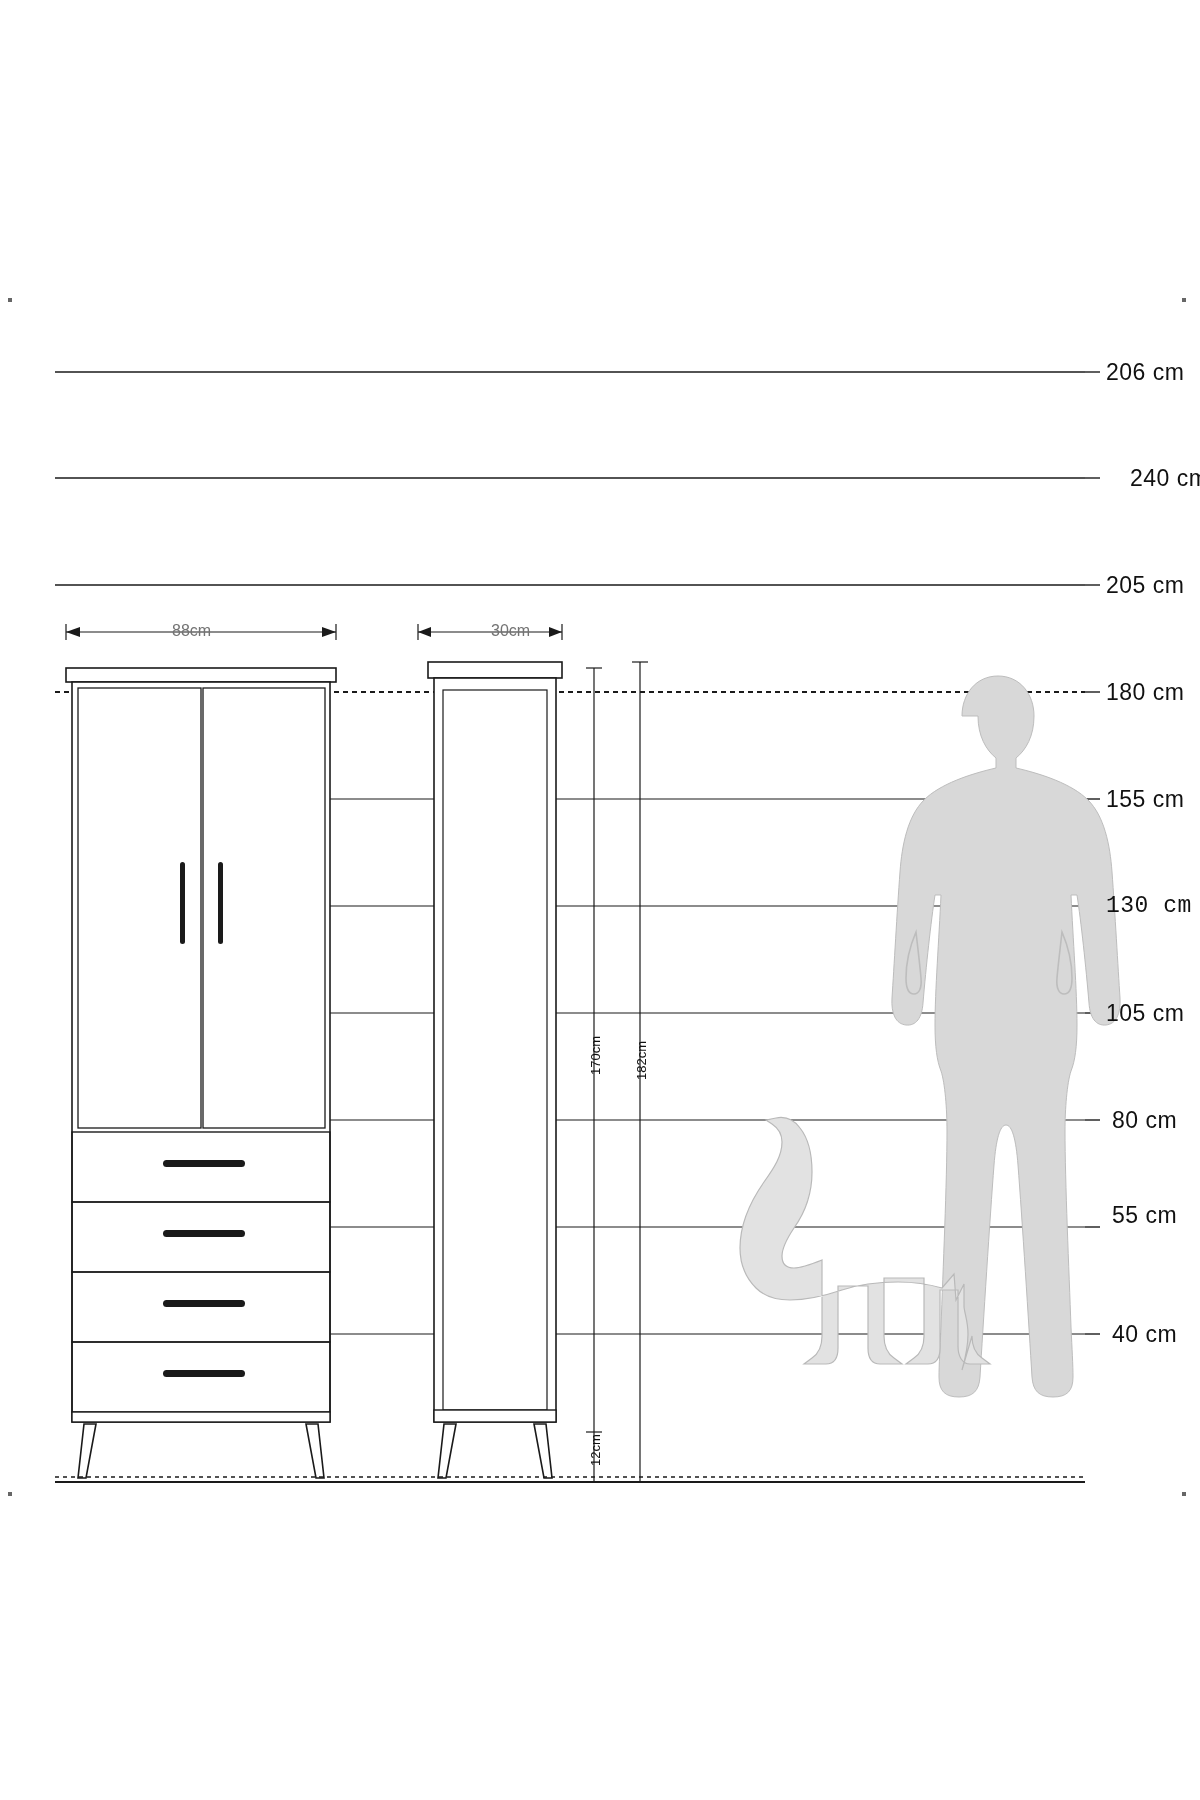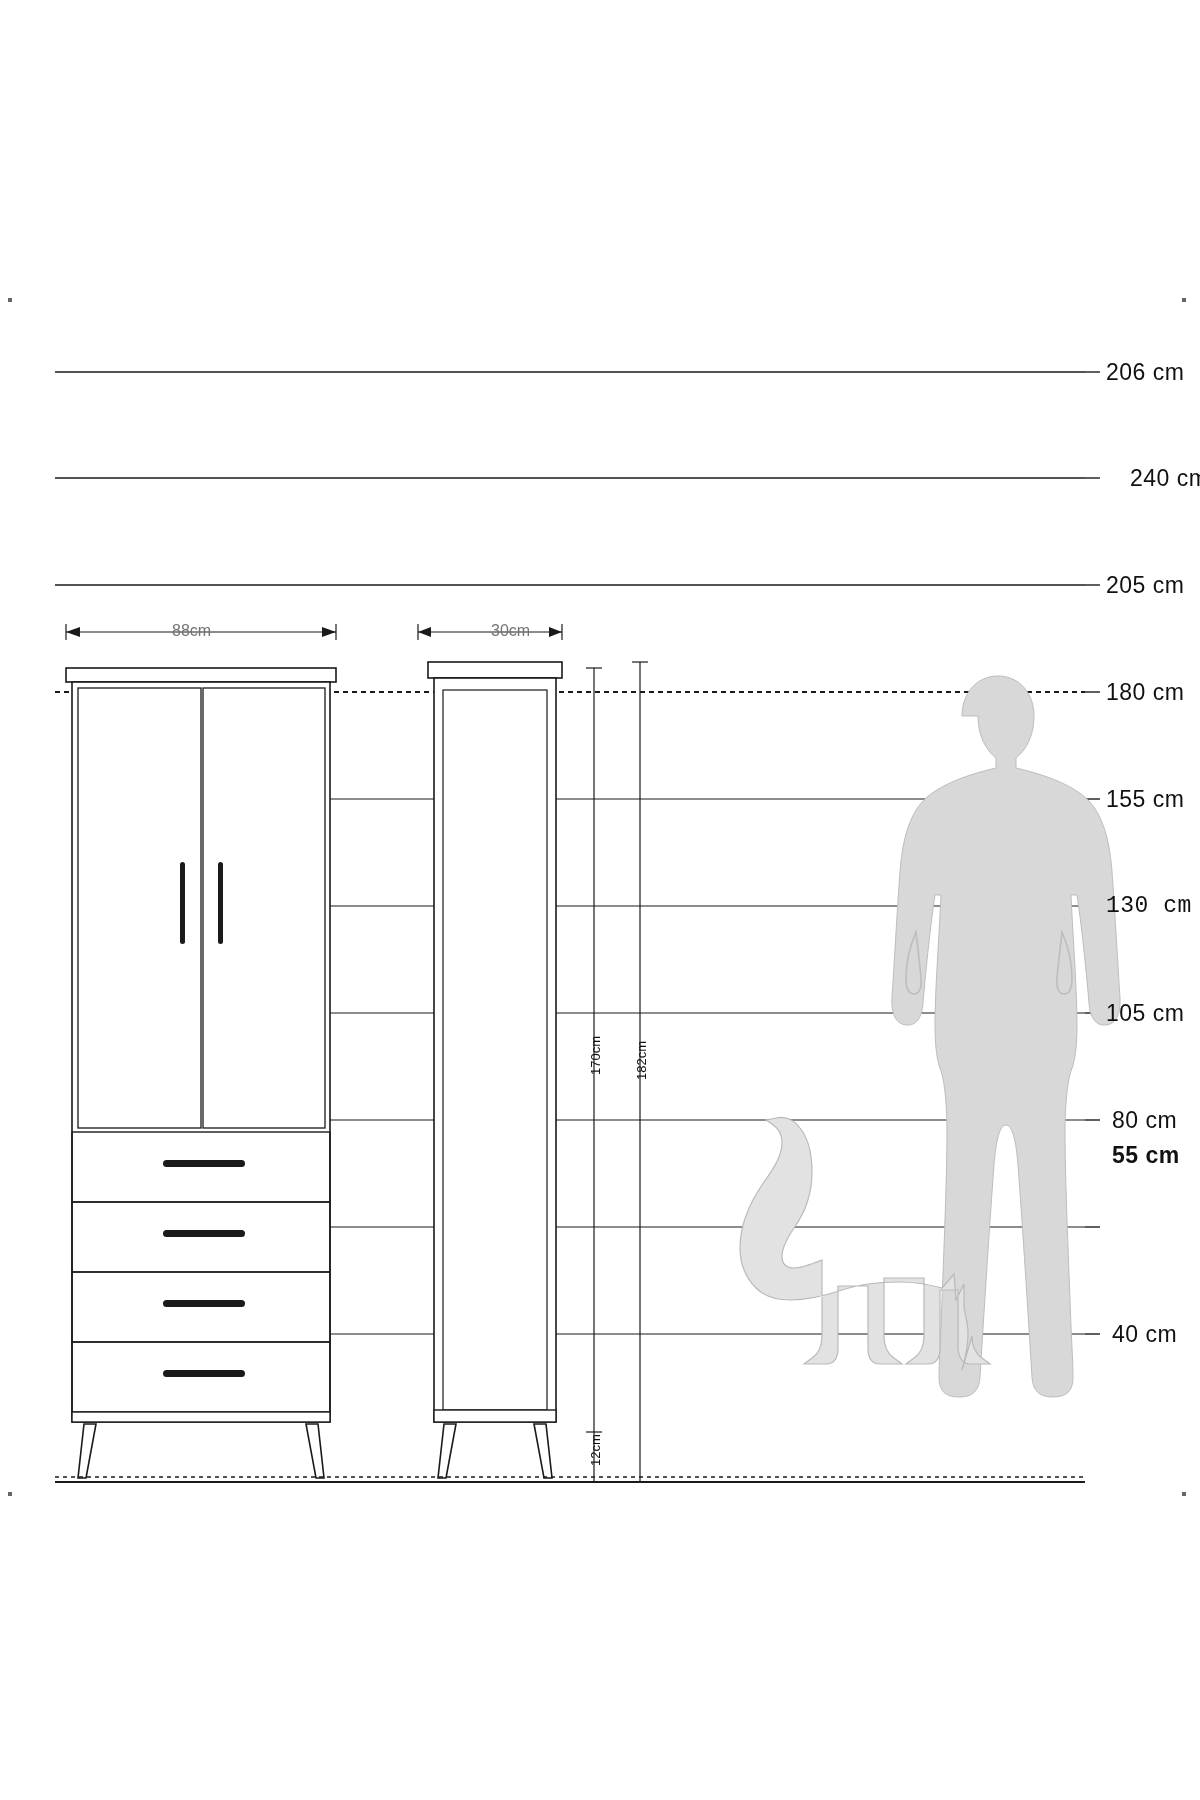--- a/index.html
+++ b/index.html
@@ -266,21 +266,21 @@
 </svg>
 
 <div class="scale-label" style="left:1106px; top:359px;">206 cm</div>
 <div class="scale-label" style="left:1106px; top:465px;margin-left:24px;">240 cm</div>
 <div class="scale-label" style="left:1106px; top:572px;">205 cm</div>
 <div class="scale-label" style="left:1106px; top:679px;">180 cm</div>
 <div class="scale-label" style="left:1106px; top:786px;">155 cm</div>
 <div class="scale-label" style="left:1106px; top:893px;font-family:Liberation Mono, monospace;">130 cm</div>
 <div class="scale-label" style="left:1106px; top:1000px;">105 cm</div>
 <div class="scale-label" style="left:1112px; top:1107px;">80 cm</div>
-<div class="scale-label" style="left:1112px; top:1142px;font-weight:bold;">55 cm</div>
+<div class="scale-label" style="left:1112px; top:1202px;">55 cm</div>
 <div class="scale-label" style="left:1112px; top:1321px;">40 cm</div>
 
 <div class="dim-label" style="left:172px; top:622px;">88cm</div>
 <div class="dim-label" style="left:448px; top:622px;margin-left:43px;">30cm</div>
 
 <div class="vdim-label" style="left:588px; top:1075px;">170cm</div>
 <div class="vdim-label" style="left:634px; top:1080px;">182cm</div>
 <div class="vdim-label" style="left:588px; top:1466px;">12cm</div>
 
 </body></html>

